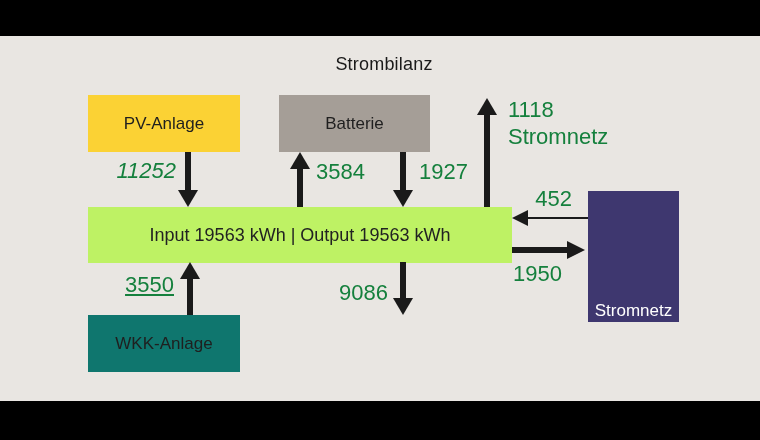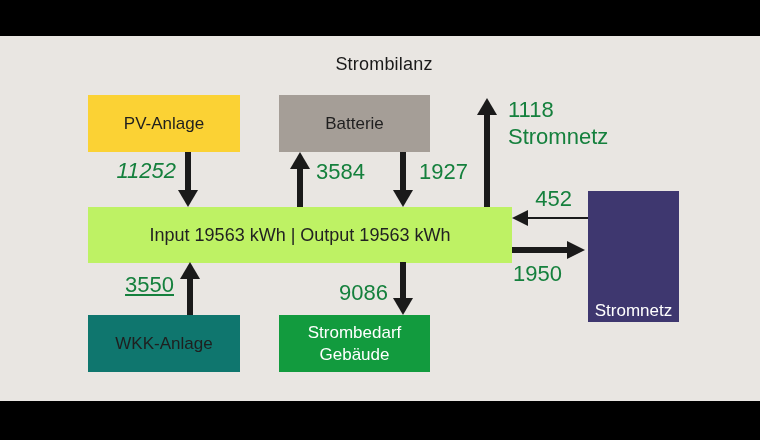--- a/index.html
+++ b/index.html
@@ -95,24 +95,20 @@
   </div>
 
   <div id="node-grid" class="node" style="background-color: rgb(62, 55, 111);">
     <span class="node-label">Stromnetz</span>
   </div>
 
   <div id="node-chp" class="node" style="background-color: #0f766e;">
     <span class="node-label">WKK-Anlage</span>
   </div>
 
-  <div id="node-demand" class="node" style="background-color: rgb(18, 155, 62);">
-    <span class="node-label">Strombedarf</span>
-    <span class="node-label">Gebäude</span>
-  </div>
 
   <div>
     <div class="shaft-v" style="left:185px; top:152px; height:39px;"></div>
     <div class="head head-down" style="left:178px; top:190px;"></div>
   </div>
 
   <div>
     <div class="head head-up" style="left:290px; top:152px;"></div>
     <div class="shaft-v" style="left:297px; top:168px; height:39px;"></div>
   </div>

